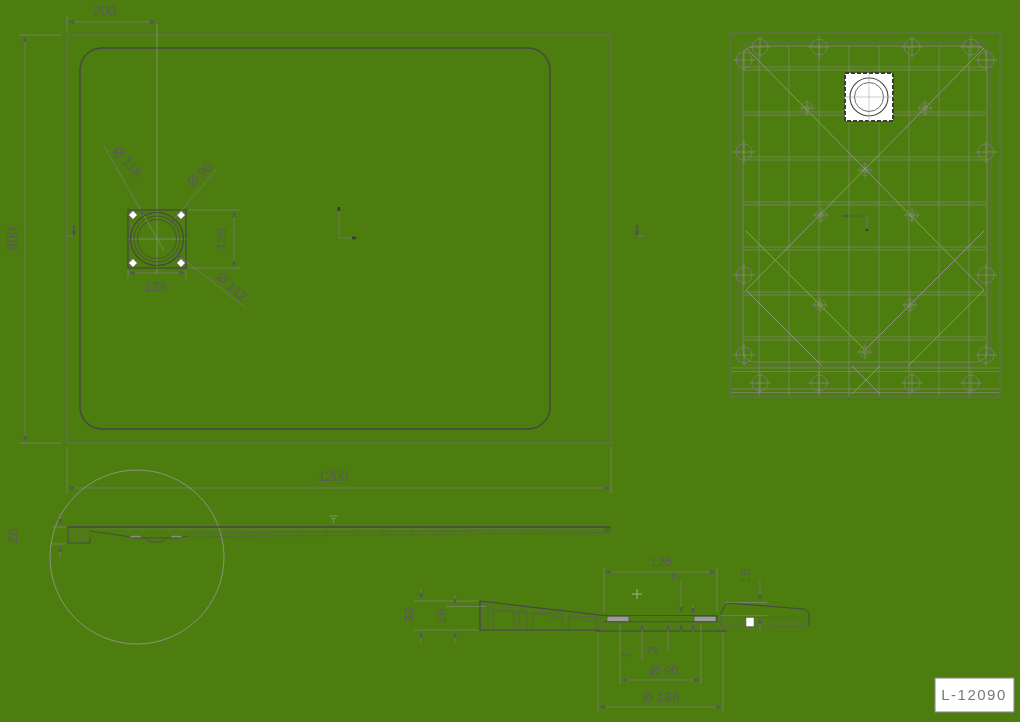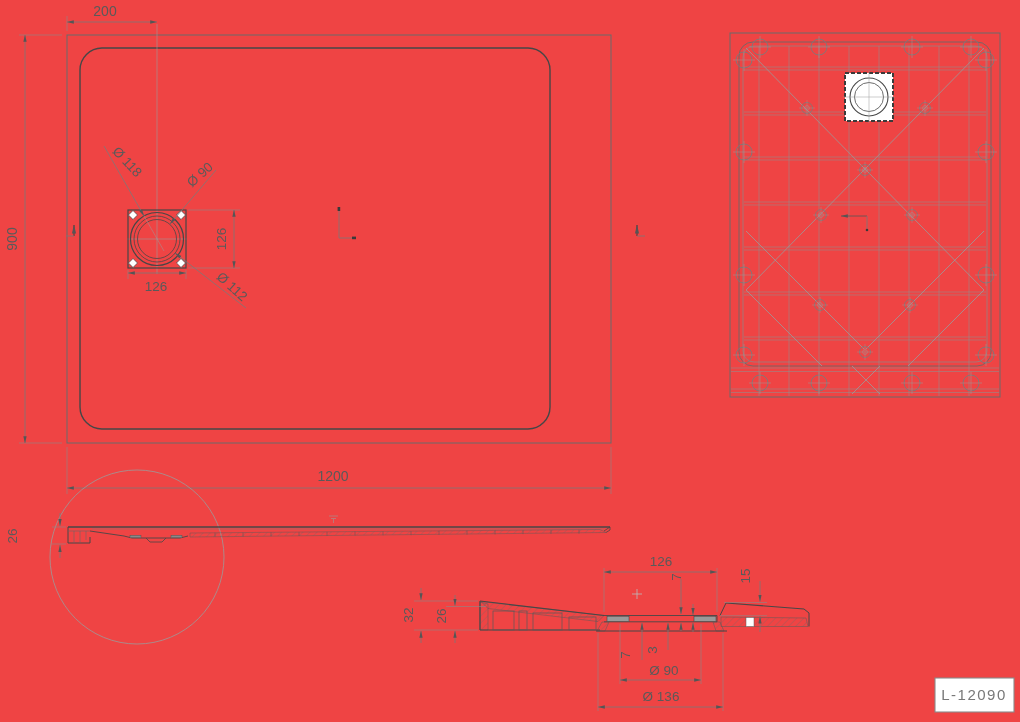--- a/index.html
+++ b/index.html
@@ -1,16 +1,16 @@
 <!DOCTYPE html>
 <html><head>
 <meta charset="utf-8">
 <style>
   html,body{margin:0;padding:0;background:#fff;}
-  #stage{position:relative;width:1020px;height:722px;background:#ef4444;overflow:hidden;}
+  #stage{position:relative;width:1020px;height:722px;background:#4d7c0f;overflow:hidden;}
   svg{display:block;}
   text{font-family:"Liberation Sans","DejaVu Sans",sans-serif;fill:#5a5a5a;}
   .dim{font-size:13.5px;}
   .dimlg{font-size:14px;}
   .ttl{font-size:15px;letter-spacing:1.5px;fill:#787878;}
 </style>
 </head>
 <body>
 
 <div id="stage">

